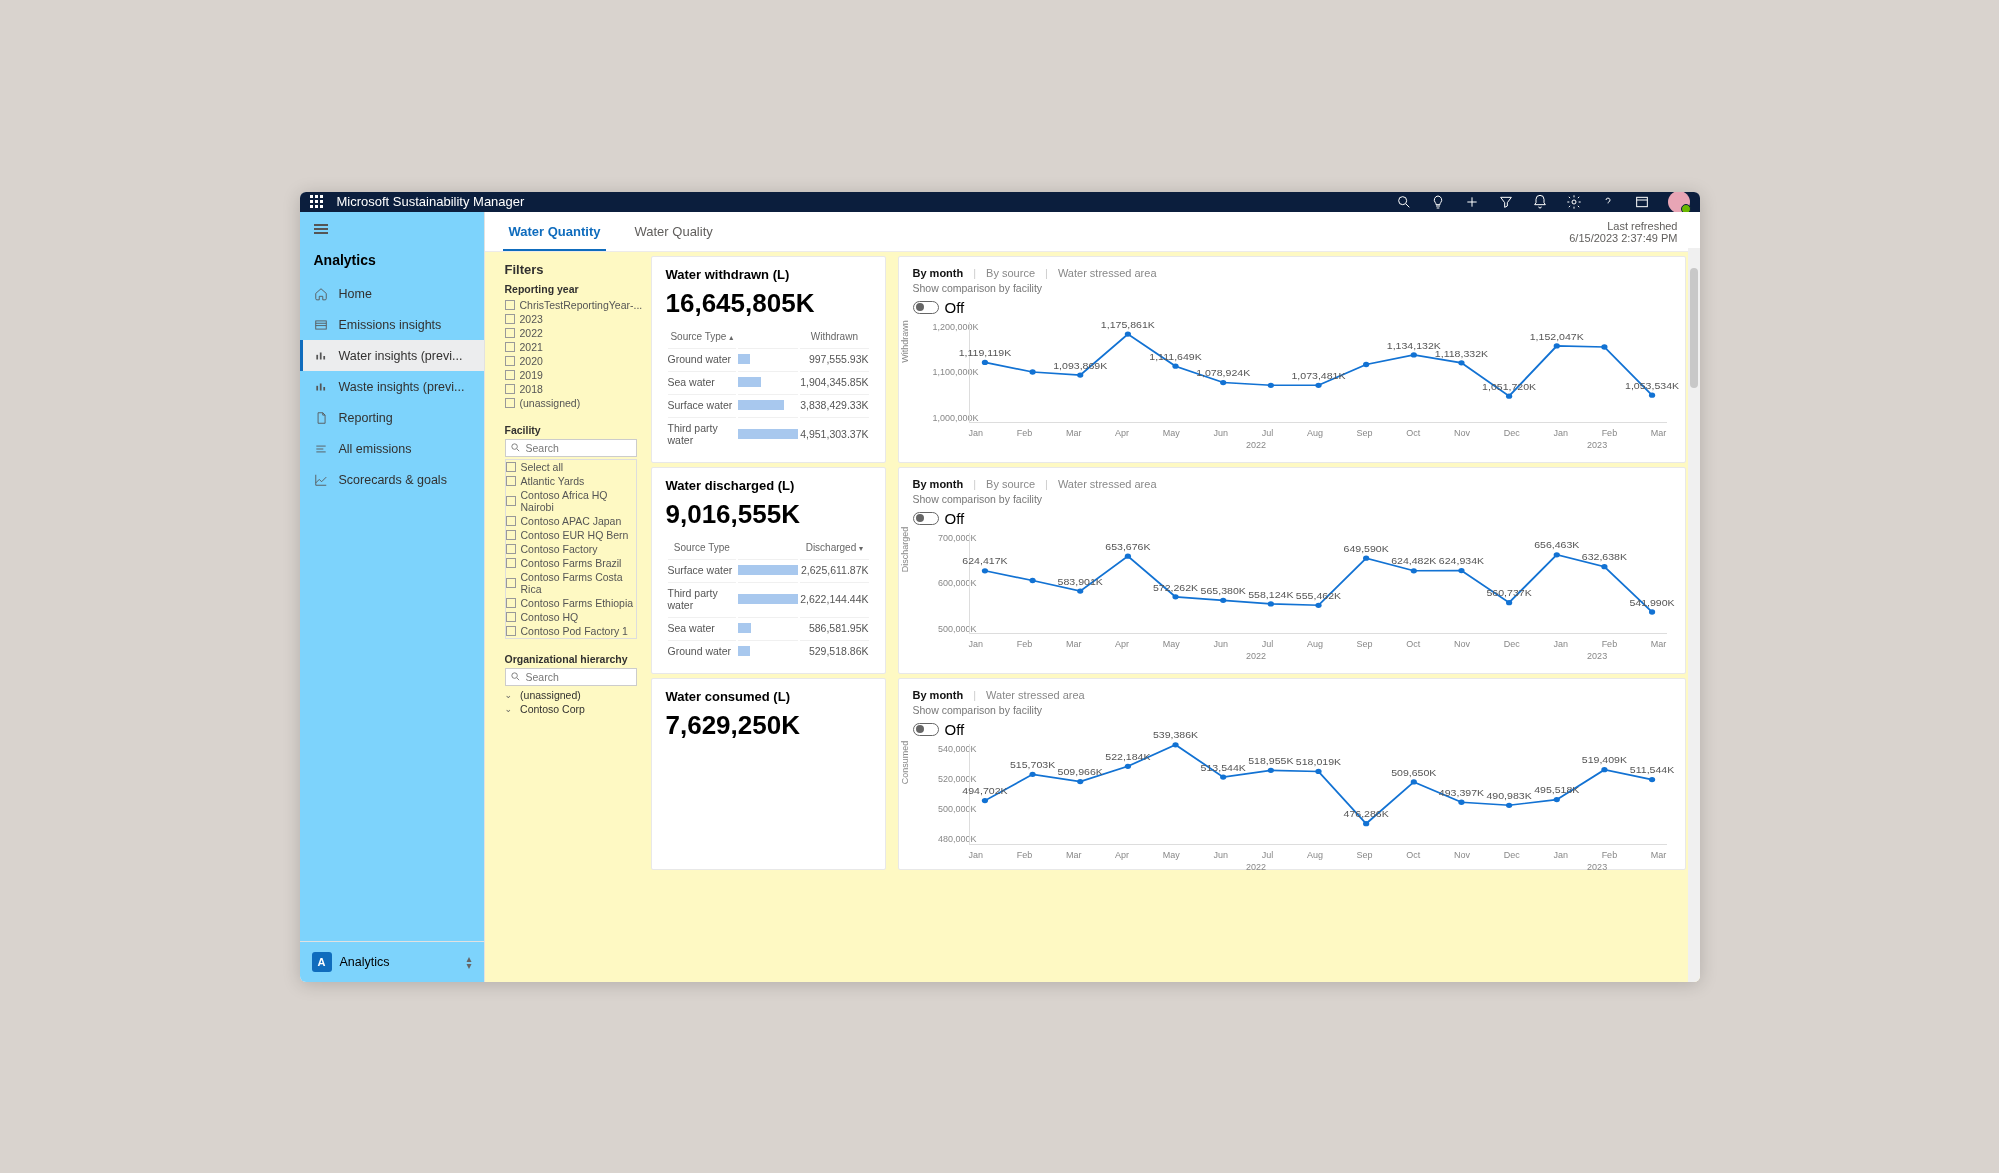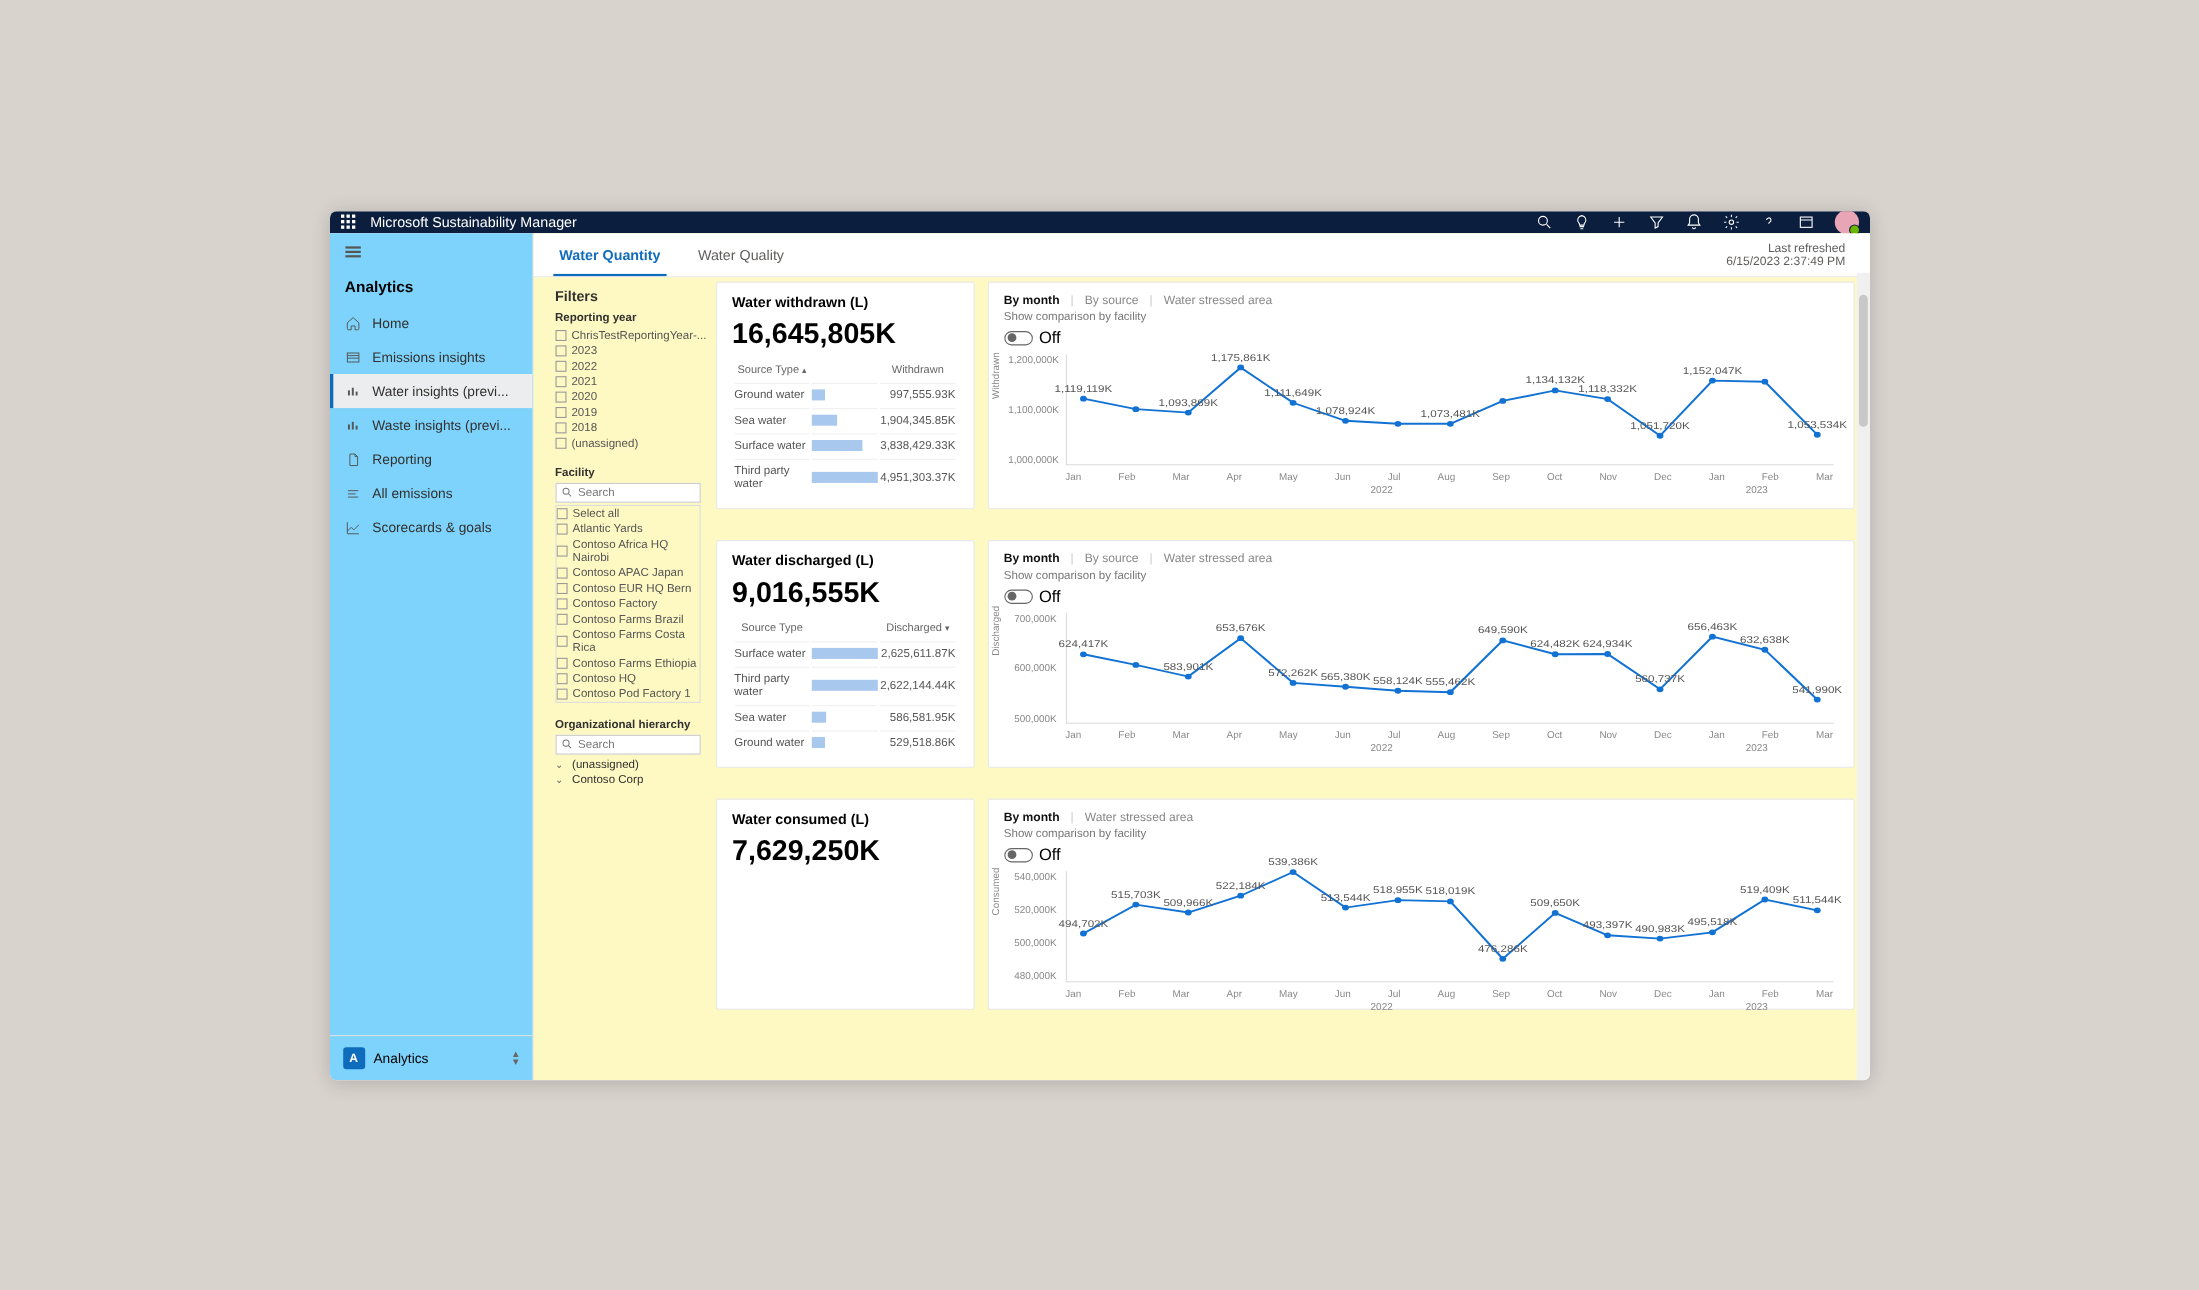--- a/index.html
+++ b/index.html
@@ -35,21 +35,21 @@
   .content{flex:1;display:flex;overflow:hidden}
   .filters{width:160px;padding:4px 8px 8px 20px;font-size:11px;color:#323130;overflow-y:auto}
   .filters h3{font-size:13px;font-weight:600;margin:6px 0}
   .fgroup-label{font-weight:600;font-size:10.5px;margin:6px 0 3px}
   .check-row{display:flex;align-items:center;gap:5px;padding:1px 0;font-size:10.5px;color:#555;cursor:pointer}
   .check-row .cb{width:10px;height:10px;border:1px solid #999;flex-shrink:0}
   .srch{display:flex;align-items:center;gap:5px;border:1px solid #ccc;padding:2px 4px;margin:2px 0;background:#fff;font-size:10.5px;color:#777}
   .facility-box{border:1px solid #ddd;max-height:180px;overflow:hidden}
   .hier-row{display:flex;align-items:center;gap:4px;padding:1px 0;font-size:10.5px}
   .hier-row .chev{font-size:9px;color:#666}
-  .cards{flex:1;padding:4px 14px 10px 6px;overflow-y:auto;display:flex;flex-direction:column;gap:28px}
+  .cards{flex:1;padding:4px 14px 10px 6px;overflow-y:auto;display:flex;flex-direction:column;gap:4px}
   .row{display:flex;gap:12px}
   .card{background:#fff;border:1px solid #e8e8e8;border-radius:2px;padding:10px 14px}
   .card.kpi{width:235px}
   .card.chart{flex:1;min-height:190px}
   .card-title{font-size:13px;font-weight:600;margin-bottom:6px}
   .big-num{font-size:26px;font-weight:600;margin:6px 0 10px}
   .tbl{width:100%;font-size:10.5px;color:#555}
   .tbl th{text-align:center;font-weight:400;color:#666;padding-bottom:4px;font-size:10px}
   .tbl td{padding:4px 0;border-top:1px solid #f0f0f0}
   .tbl td:last-child{text-align:right}
@@ -59,21 +59,21 @@
   .chart-tabs span{color:#888;cursor:pointer}
   .chart-tabs .on{color:#111;font-weight:600}
   .chart-tabs .sep{color:#ccc}
   .chart-sub{font-size:10.5px;color:#777;margin:3px 0 5px}
   .toggle{display:flex;align-items:center;gap:6px;margin-bottom:6px}
   .toggle .sw{width:26px;height:13px;border:1px solid #666;border-radius:8px;position:relative}
   .toggle .sw::after{content:'';position:absolute;left:2px;top:1.5px;width:8px;height:8px;background:#666;border-radius:50%}
   .toggle .lab{font-size:15px}
   .plot{position:relative;height:115px}
   .ylab{position:absolute;left:-8px;top:50%;transform:rotate(-90deg) translateX(50%);transform-origin:left;font-size:9px;color:#888}
-  .yticks{position:absolute;left:4px;top:0;bottom:14px;width:44px;display:flex;flex-direction:column;justify-content:space-between;font-size:9px;color:#888;text-align:right}
+  .yticks{position:absolute;left:20px;top:0;bottom:14px;width:44px;display:flex;flex-direction:column;justify-content:space-between;font-size:9px;color:#888;text-align:right}
   .plot-area{position:absolute;left:56px;right:4px;top:0;bottom:14px;border-left:1px solid #ddd;border-bottom:1px solid #ddd}
   .xticks{position:absolute;left:56px;right:4px;bottom:-1px;display:flex;justify-content:space-between;font-size:9px;color:#888}
   .xyear{position:absolute;bottom:-13px;font-size:9px;color:#888}
   svg.line{width:100%;height:100%;overflow:visible}
   .pt-label{font-size:8.5px;fill:#555}
   .scrollbar{position:absolute;right:0;top:36px;bottom:0;width:12px;background:#f0f0f0}
   .scrollbar .thumb{position:absolute;left:2px;right:2px;top:20px;height:120px;background:#c8c8c8;border-radius:4px}
 </style>
 </head>
 <body>

